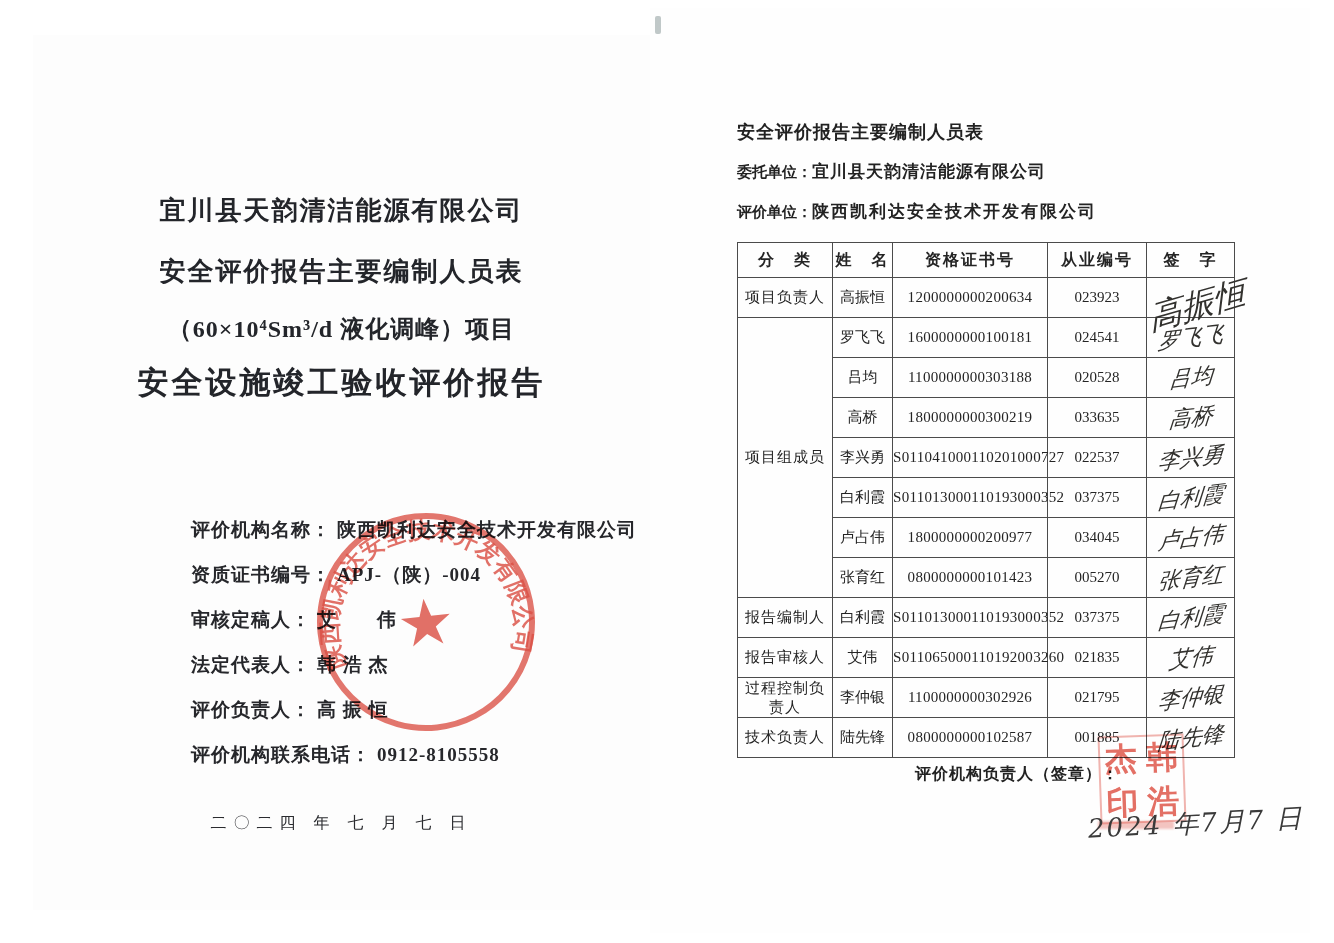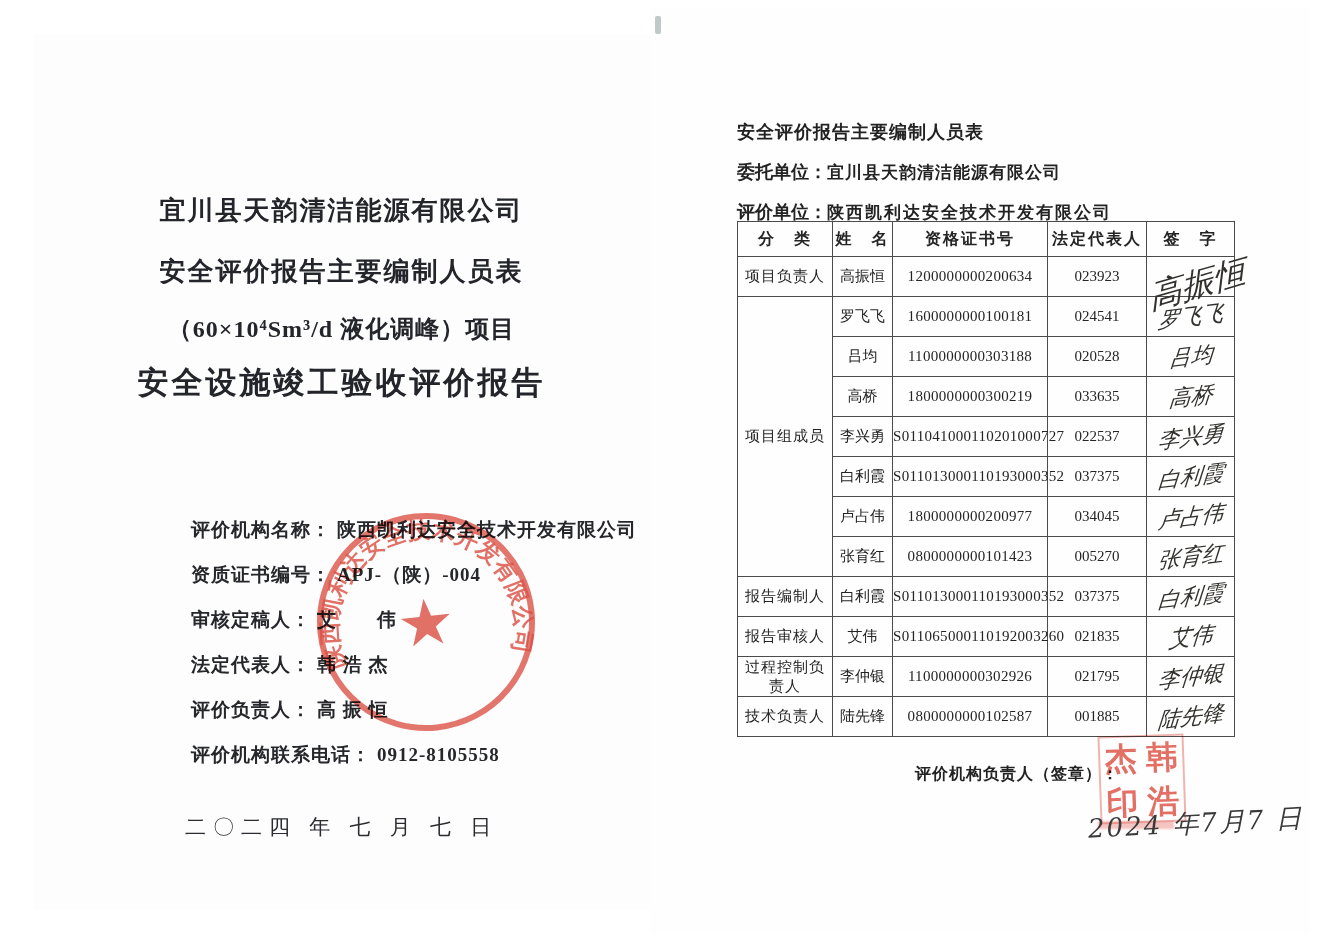--- a/index.html
+++ b/index.html
@@ -16,37 +16,37 @@
   .t2{top:219px;font-size:26px;}
   .t3{top:278px;font-size:24px;letter-spacing:1px;}
   .t4{top:327px;font-size:31px;letter-spacing:3px;}
 
   .info-block{position:absolute;left:150px;top:482px;width:440px;margin-left:8px;}
   .info-line{font-size:19px;font-weight:bold;color:#26272b;margin-bottom:19px;
              letter-spacing:1px;white-space:nowrap;}
   .info-line .val{margin-left:6px;}
 
   .cover-date{position:absolute;left:0;top:778px;width:100%;text-align:center;
-              font-size:21px;letter-spacing:7px;color:#2a2b2f;font-weight:500;}
+              font-size:16px;letter-spacing:7px;color:#2a2b2f;font-weight:500;}
 
   .round-seal{position:absolute;left:278px;top:472px;width:230px;height:230px;
               mix-blend-mode:multiply;opacity:.88;transform:rotate(-6deg);pointer-events:none;}
 
   
   .sheet-title{position:absolute;left:87px;top:112px;width:500px;text-align:left;
                font-size:18px;font-weight:bold;letter-spacing:1px;color:#222;}
   .unit-line{position:absolute;left:87px;white-space:nowrap;}
   .unit-client{top:152px;}
   .unit-eval{top:192px;}
-  .unit-label{font-size:18px;font-weight:bold;color:#222;}
+  .unit-label{font-size:15px;font-weight:bold;color:#222;}
   .unit-value{font-size:17px;font-weight:bold;color:#232323;
               font-family:"Liberation Sans","DejaVu Sans",sans-serif;letter-spacing:1px;}
   .unit-eval .unit-value{font-family:"Liberation Serif","DejaVu Serif",serif;letter-spacing:2px;}
 
-  table.personnel{position:absolute;left:87px;top:213px;width:497px;border-collapse:collapse;
+  table.personnel{position:absolute;left:87px;top:234px;width:497px;border-collapse:collapse;
                   table-layout:fixed;padding-left:36px;}
   table.personnel th,table.personnel td{border:1px solid #4b4b4b;text-align:center;
       vertical-align:middle;font-size:15px;color:#242424;padding:0;overflow:visible;}
   table.personnel th{height:34px;font-size:16px;font-weight:bold;letter-spacing:2px;}
   table.personnel td{height:39px;}
   td.cat{font-size:15px;letter-spacing:1px;}
   td.cert{font-size:14.5px;letter-spacing:.3px;}
   td.sigcell{position:relative;}
   .sig{display:inline-block;font-family:"DejaVu Serif",serif;font-style:italic;
        color:#32312e;transform:rotate(-7deg) skewX(-12deg);font-size:22px;white-space:nowrap;}
@@ -121,21 +121,21 @@
           <col style="width:60px">
           <col style="width:155px">
         <col style="width:99px">
           <col style="width:88px">
       </colgroup>
       <thead>
           <tr>
             <th>分　类</th>
             <th>姓　名</th>
             <th>资格证书号</th>
-            <th>法定代表人</th>
+            <th>从业编号</th>
             <th>签　字</th>
           </tr>
         </thead>
       <tbody id="personnel-body">
           <tr>
             <td class="cat" rowspan="1">项目负责人</td>
             <td>高振恒</td>
             <td class="cert">1200000000200634</td>
             <td>023923</td>
             <td class="sigcell">

